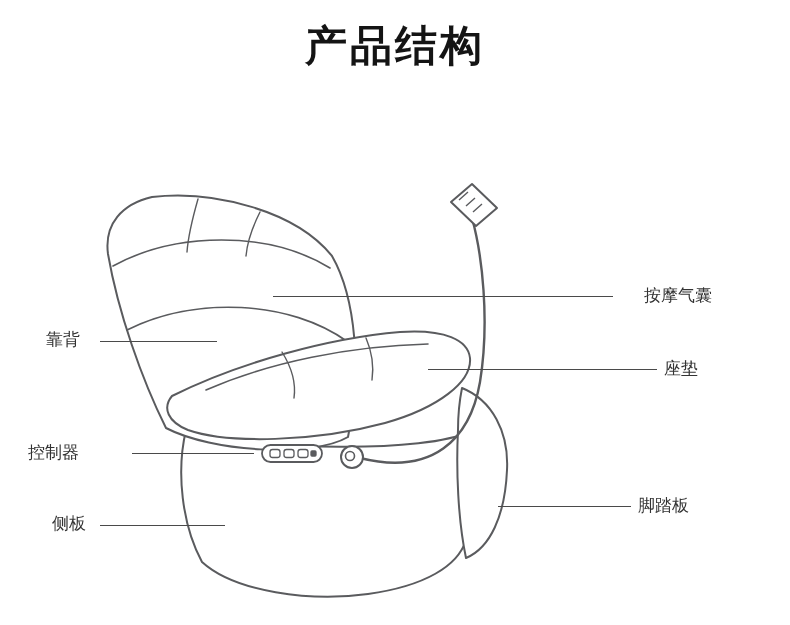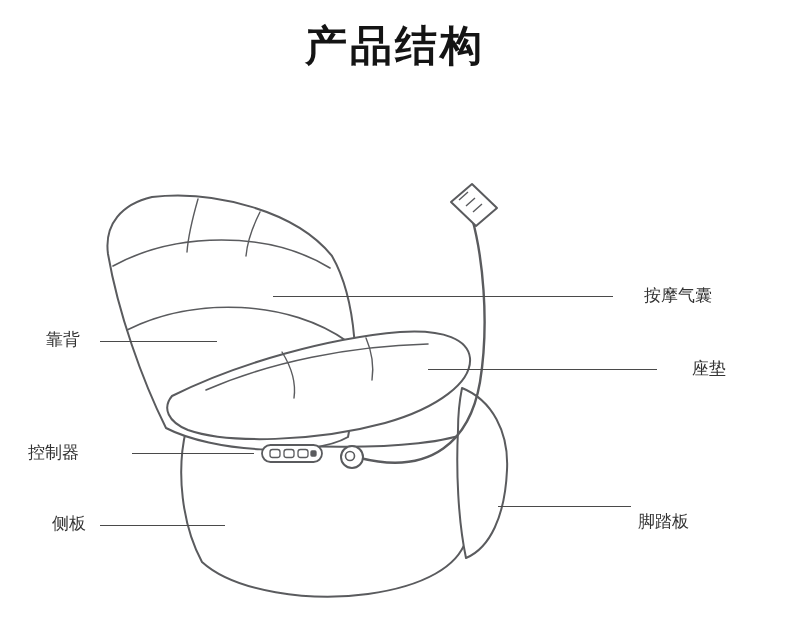--- a/index.html
+++ b/index.html
@@ -96,18 +96,18 @@
 
   <div class="leader" style="left:273px; top:296px; width:340px;"></div>
   <div class="leader" style="left:100px; top:341px; width:117px;"></div>
   <div class="leader" style="left:428px; top:369px; width:229px;"></div>
   <div class="leader" style="left:132px; top:453px; width:122px;"></div>
   <div class="leader" style="left:100px; top:525px; width:125px;"></div>
   <div class="leader" style="left:498px; top:506px; width:133px;"></div>
 
   <div class="label" style="left:596px; top:286px;margin-left:48px;">按摩气囊</div>
   <div class="label" style="left:46px;  top:330px;">靠背</div>
-  <div class="label" style="left:692px; top:359px;">座垫</div>
+  <div class="label" style="left:664px; top:359px;">座垫</div>
   <div class="label" style="left:28px;  top:443px;">控制器</div>
   <div class="label" style="left:52px;  top:514px;">侧板</div>
-  <div class="label" style="left:638px; top:512px;">脚踏板</div>
+  <div class="label" style="left:638px; top:496px;">脚踏板</div>
 
 </div>
 
 </body></html>

